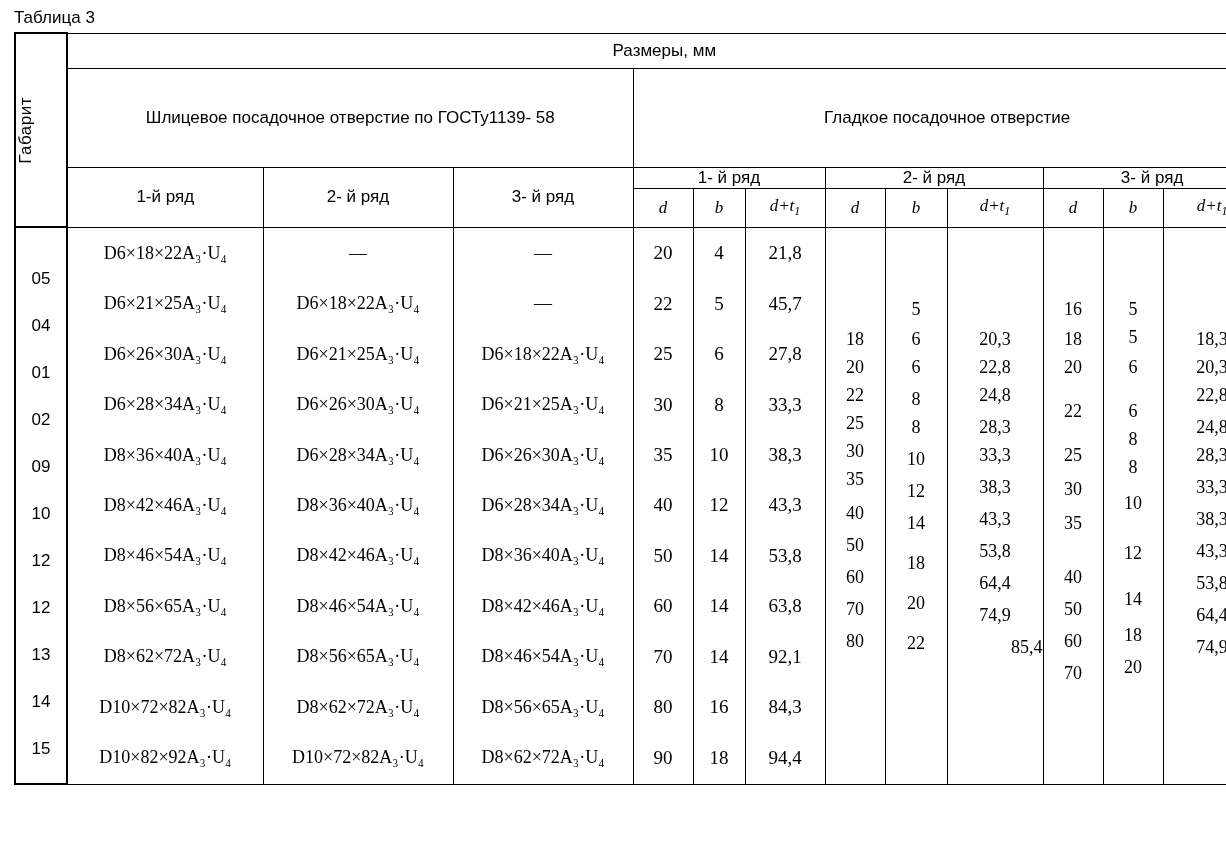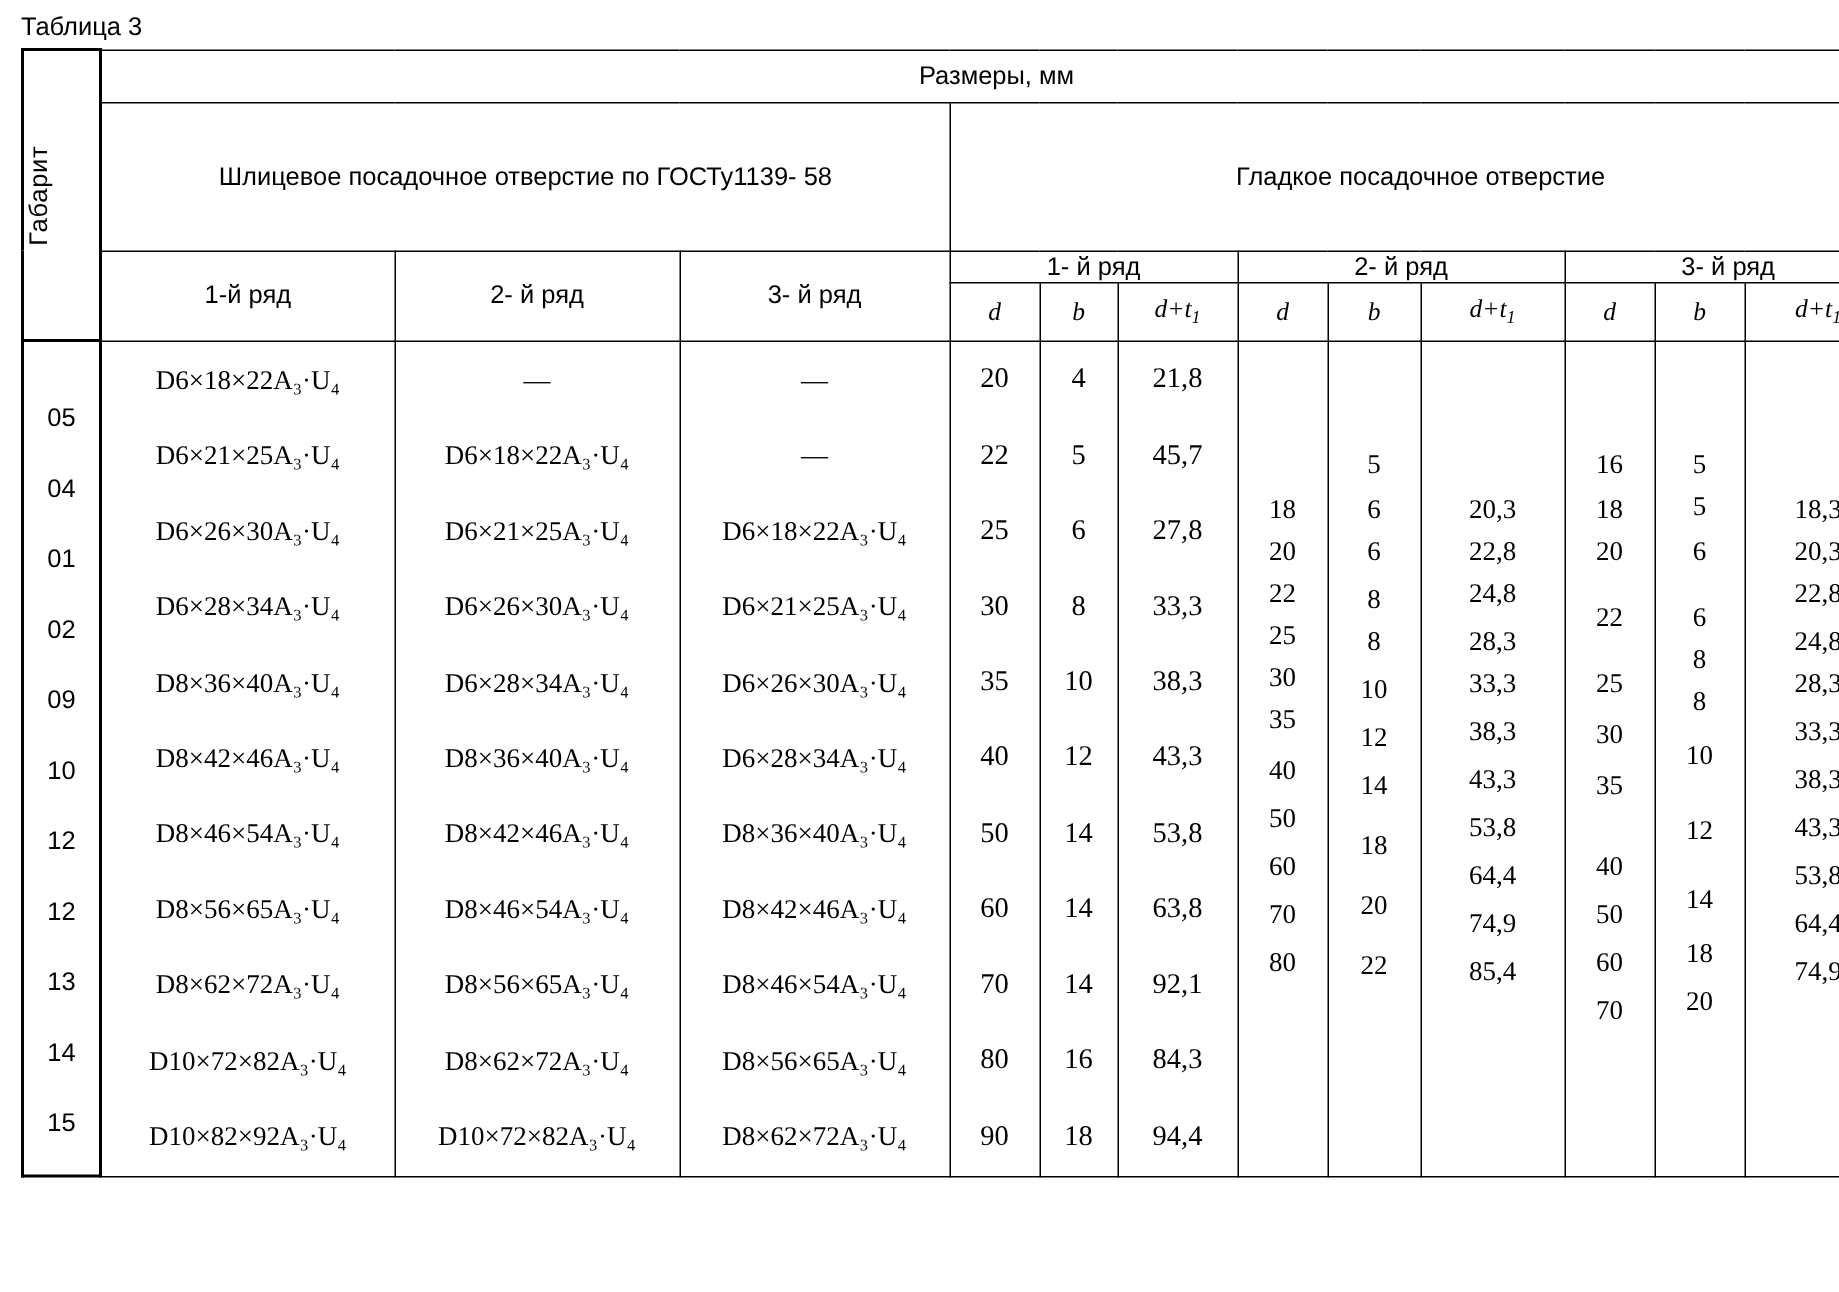--- a/index.html
+++ b/index.html
@@ -450,21 +450,21 @@
               <span style="top: 102px;">20,3</span>
               <span style="top: 130px;">22,8</span>
               <span style="top: 158px;">24,8</span>
               <span style="top: 190px;">28,3</span>
               <span style="top: 218px;">33,3</span>
               <span style="top: 250px;">38,3</span>
               <span style="top: 282px;">43,3</span>
               <span style="top: 314px;">53,8</span>
               <span style="top: 346px;">64,4</span>
               <span style="top: 378px;">74,9</span>
-              <span style="top: 410px;">85,4</span>
+              <span style="top: 410px; text-align: right;">85,4</span>
             </div>
         </td>
 
         <td>
           <div class="free-stack" id="s3d">
               <span style="top: 72px;">16</span>
               <span style="top: 102px;">18</span>
               <span style="top: 130px;">20</span>
               <span style="top: 174px;">22</span>
               <span style="top: 218px;">25</span>

